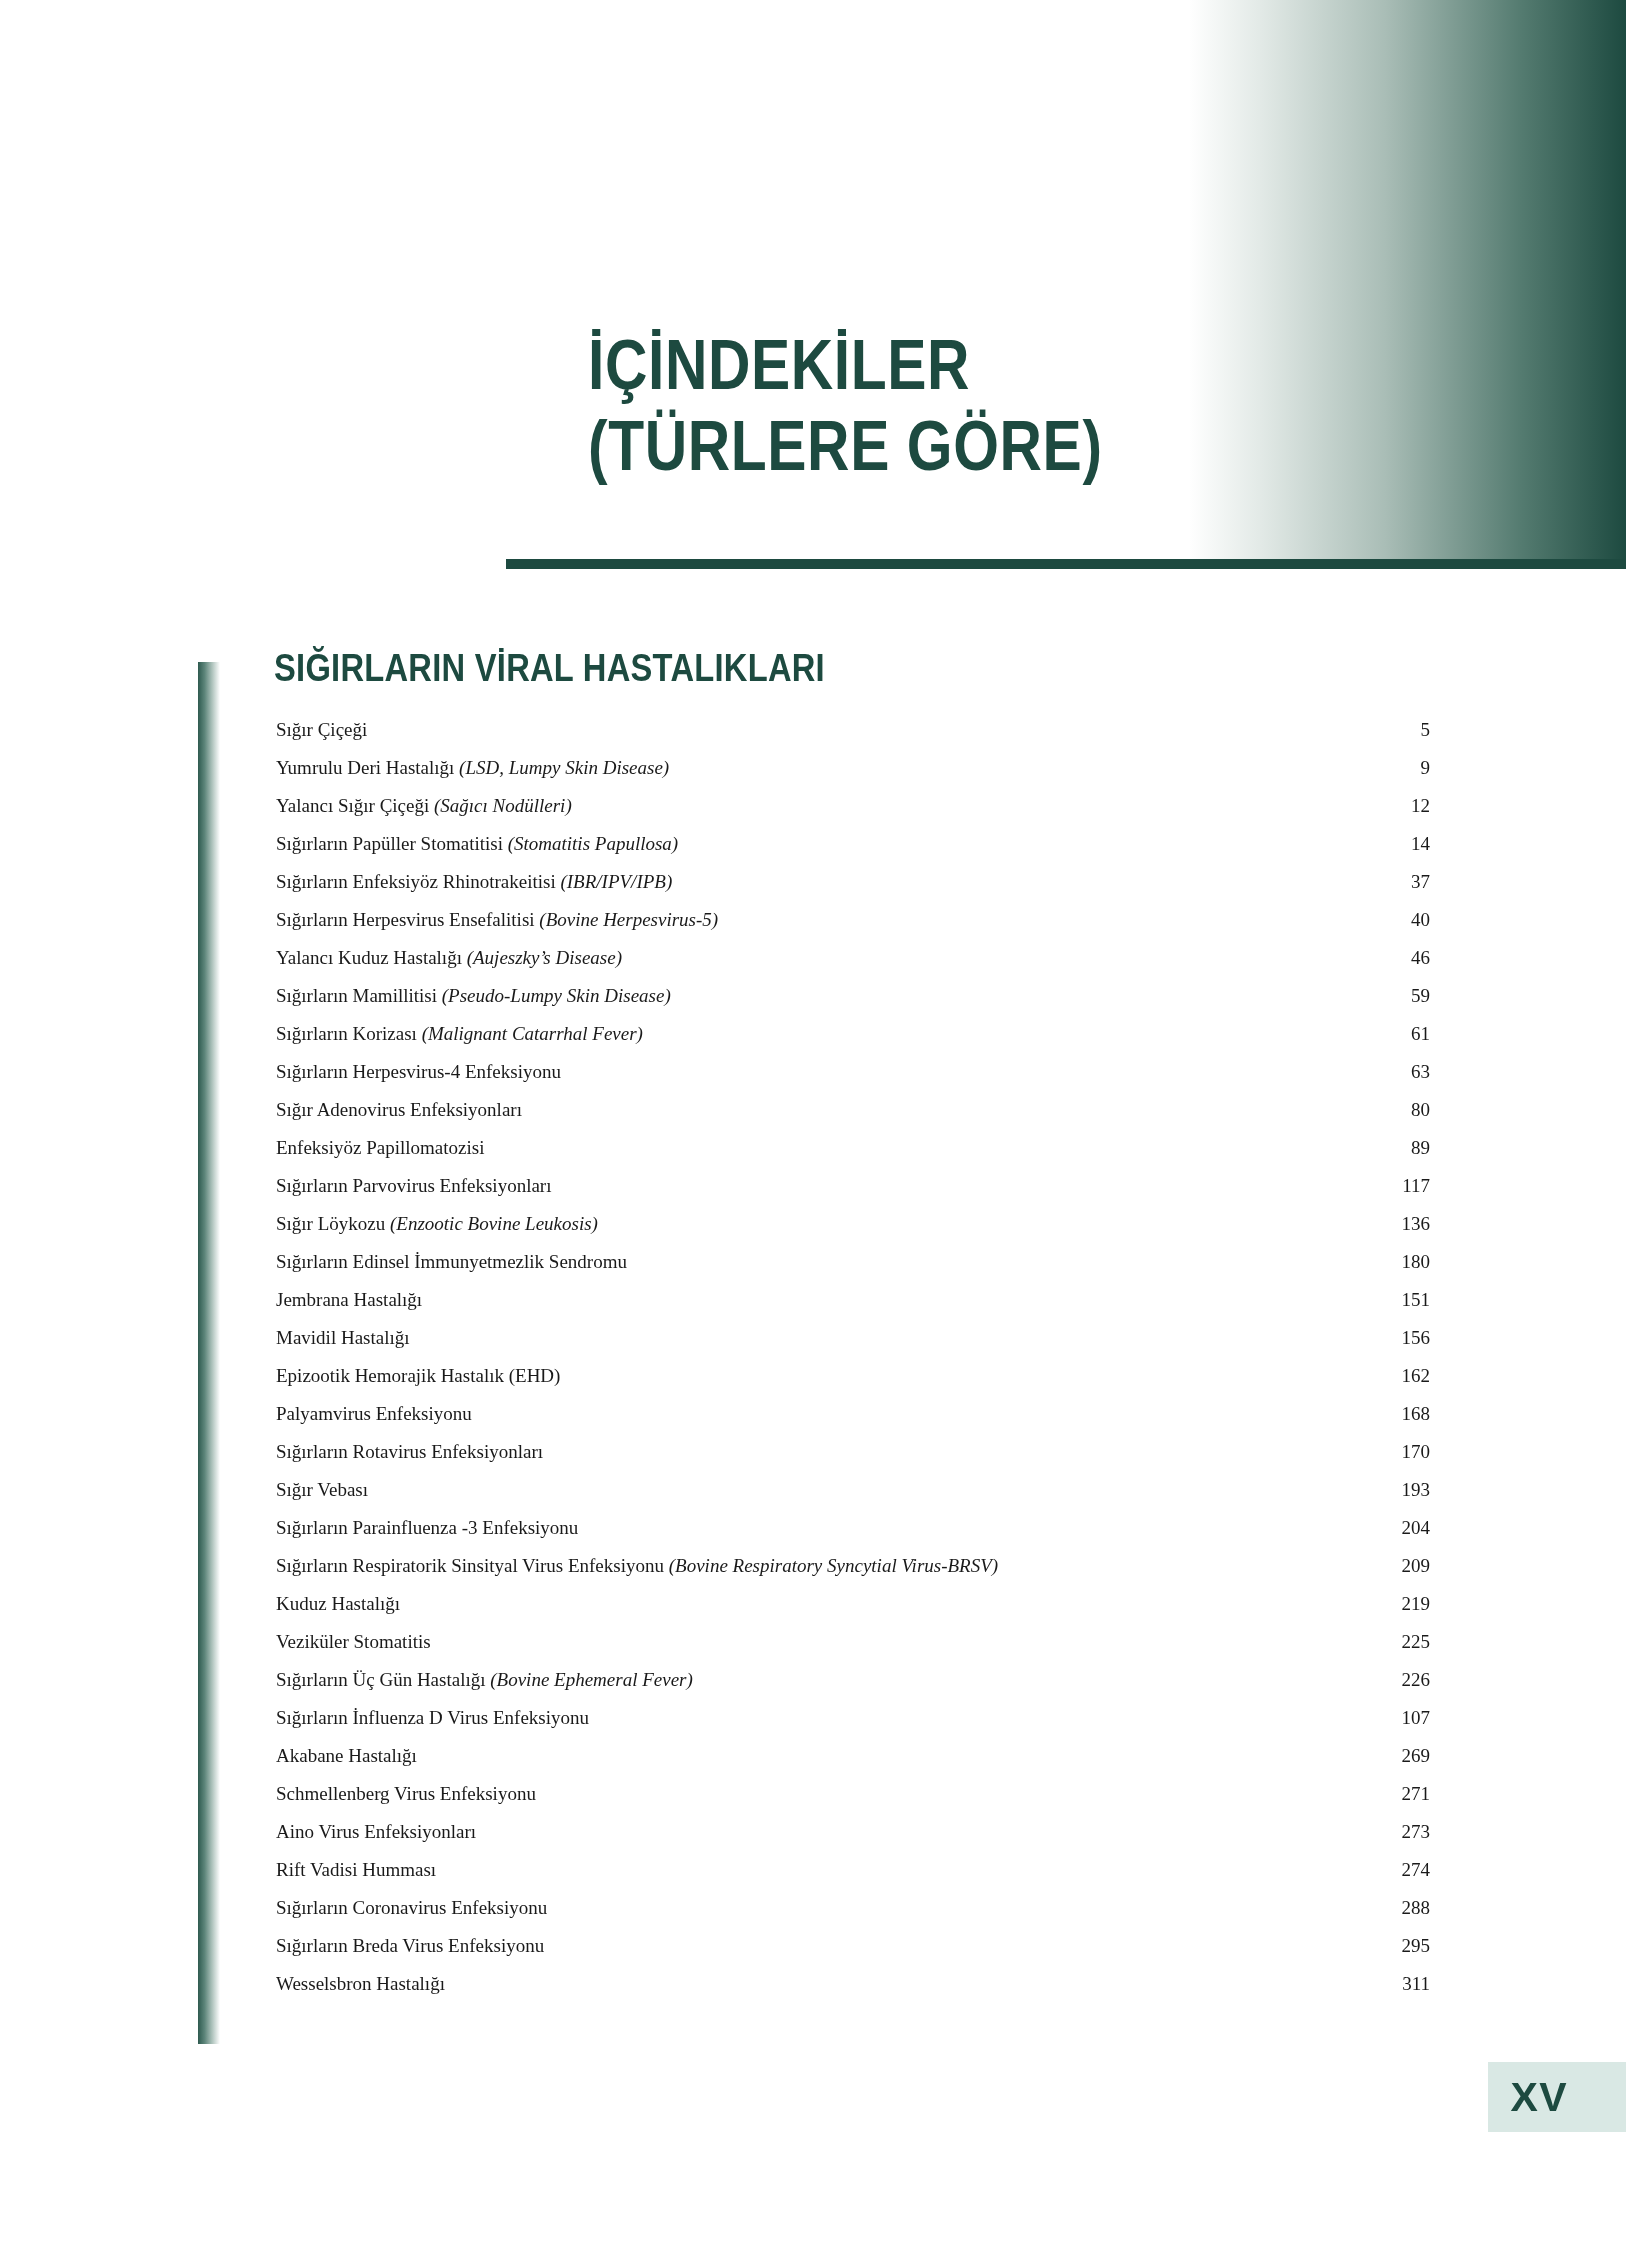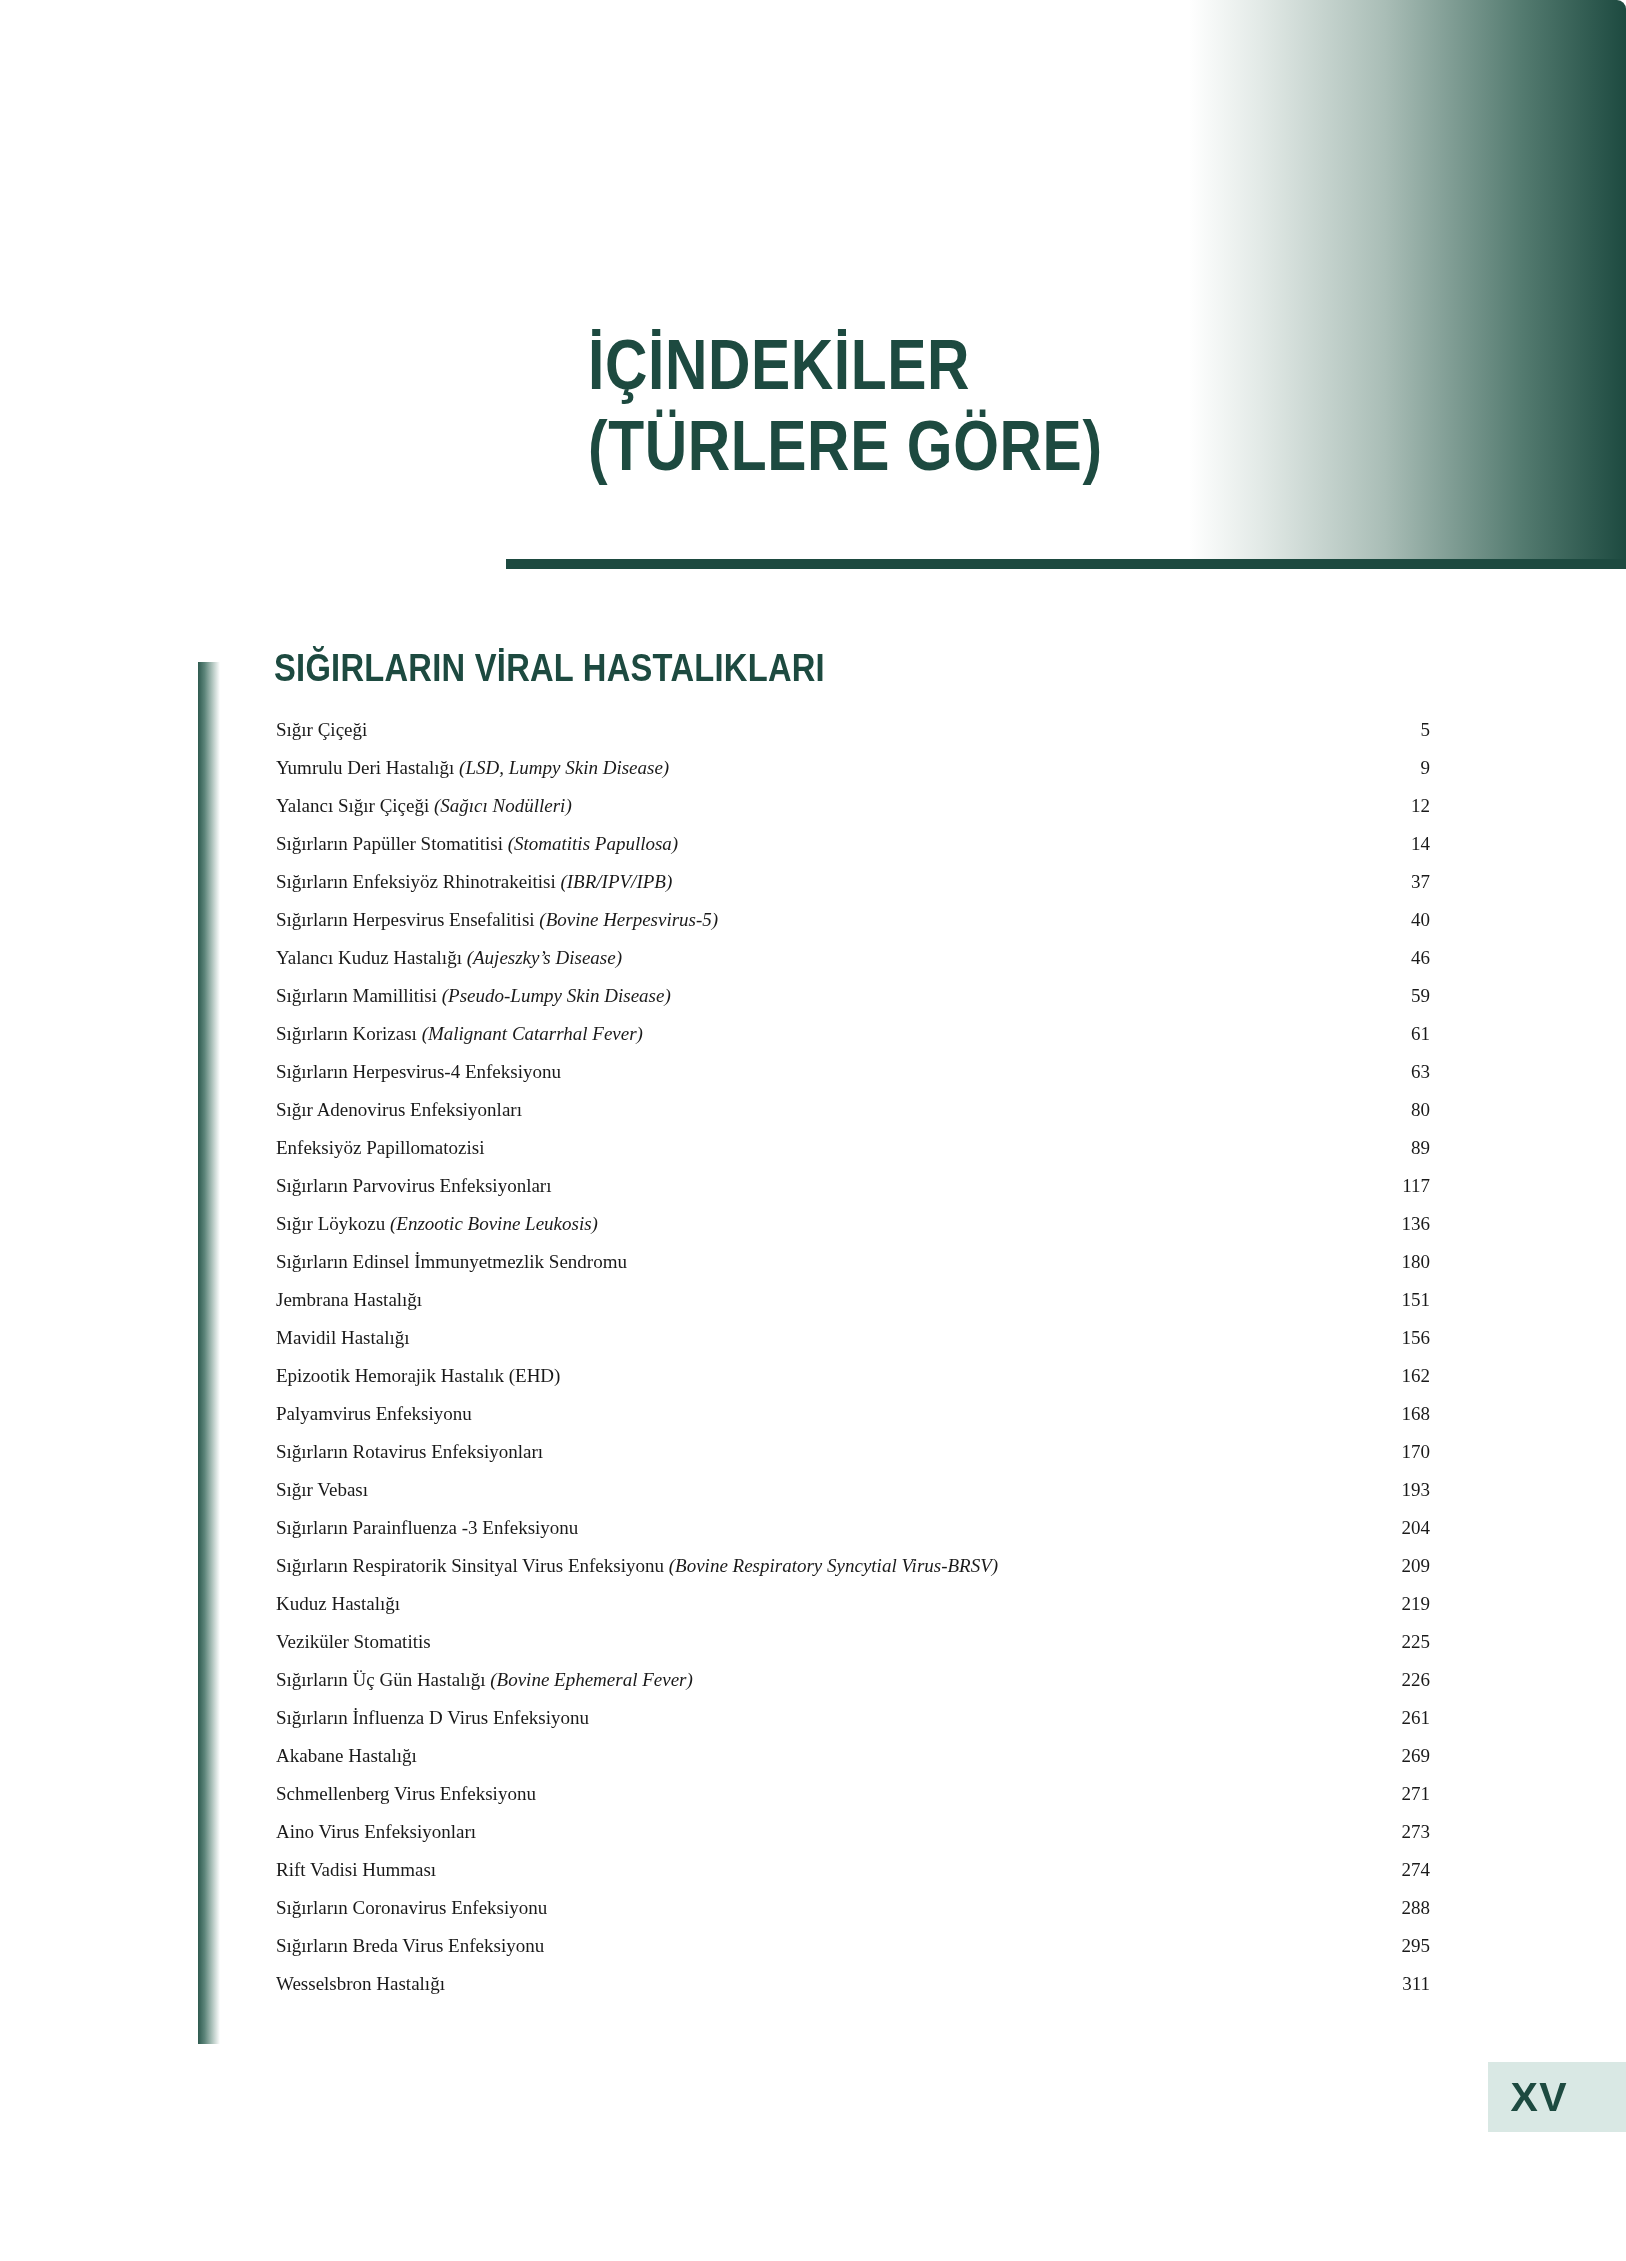--- a/index.html
+++ b/index.html
@@ -7,21 +7,20 @@
     --xvbg:#d9e8e4;
     --body-ink:#1a1a1a;
   }
   html,body{margin:0;padding:0;background:#ffffff;}
   #page{
     position:relative;
     width:1626px;height:2261px;
     background:#ffffff;
     overflow:hidden;
     font-family:"Liberation Serif", serif;
-    border-radius:9px;
   }
   
   .top-gradient{
     position:absolute;
     left:1189px;top:0;width:437px;height:559px;
     background:linear-gradient(to right,#ffffff 0%,#e3eae7 16%,#a9bdb6 45%,#547b70 76%,#1d4a40 100%);
   }
   
   .title-rule{
     position:absolute;
@@ -222,21 +221,21 @@
       <div class="row">
         <span class="name">Veziküler Stomatitis</span>
         <span class="pg">225</span>
       </div>
       <div class="row">
         <span class="name">Sığırların Üç Gün Hastalığı <em>(Bovine Ephemeral Fever)</em></span>
         <span class="pg">226</span>
       </div>
       <div class="row">
         <span class="name">Sığırların İnfluenza D Virus Enfeksiyonu</span>
-        <span class="pg">261</span>
+        <span class="pg">107</span>
       </div>
       <div class="row">
         <span class="name">Akabane Hastalığı</span>
         <span class="pg">269</span>
       </div>
       <div class="row">
         <span class="name">Schmellenberg Virus Enfeksiyonu</span>
         <span class="pg">271</span>
       </div>
       <div class="row">

